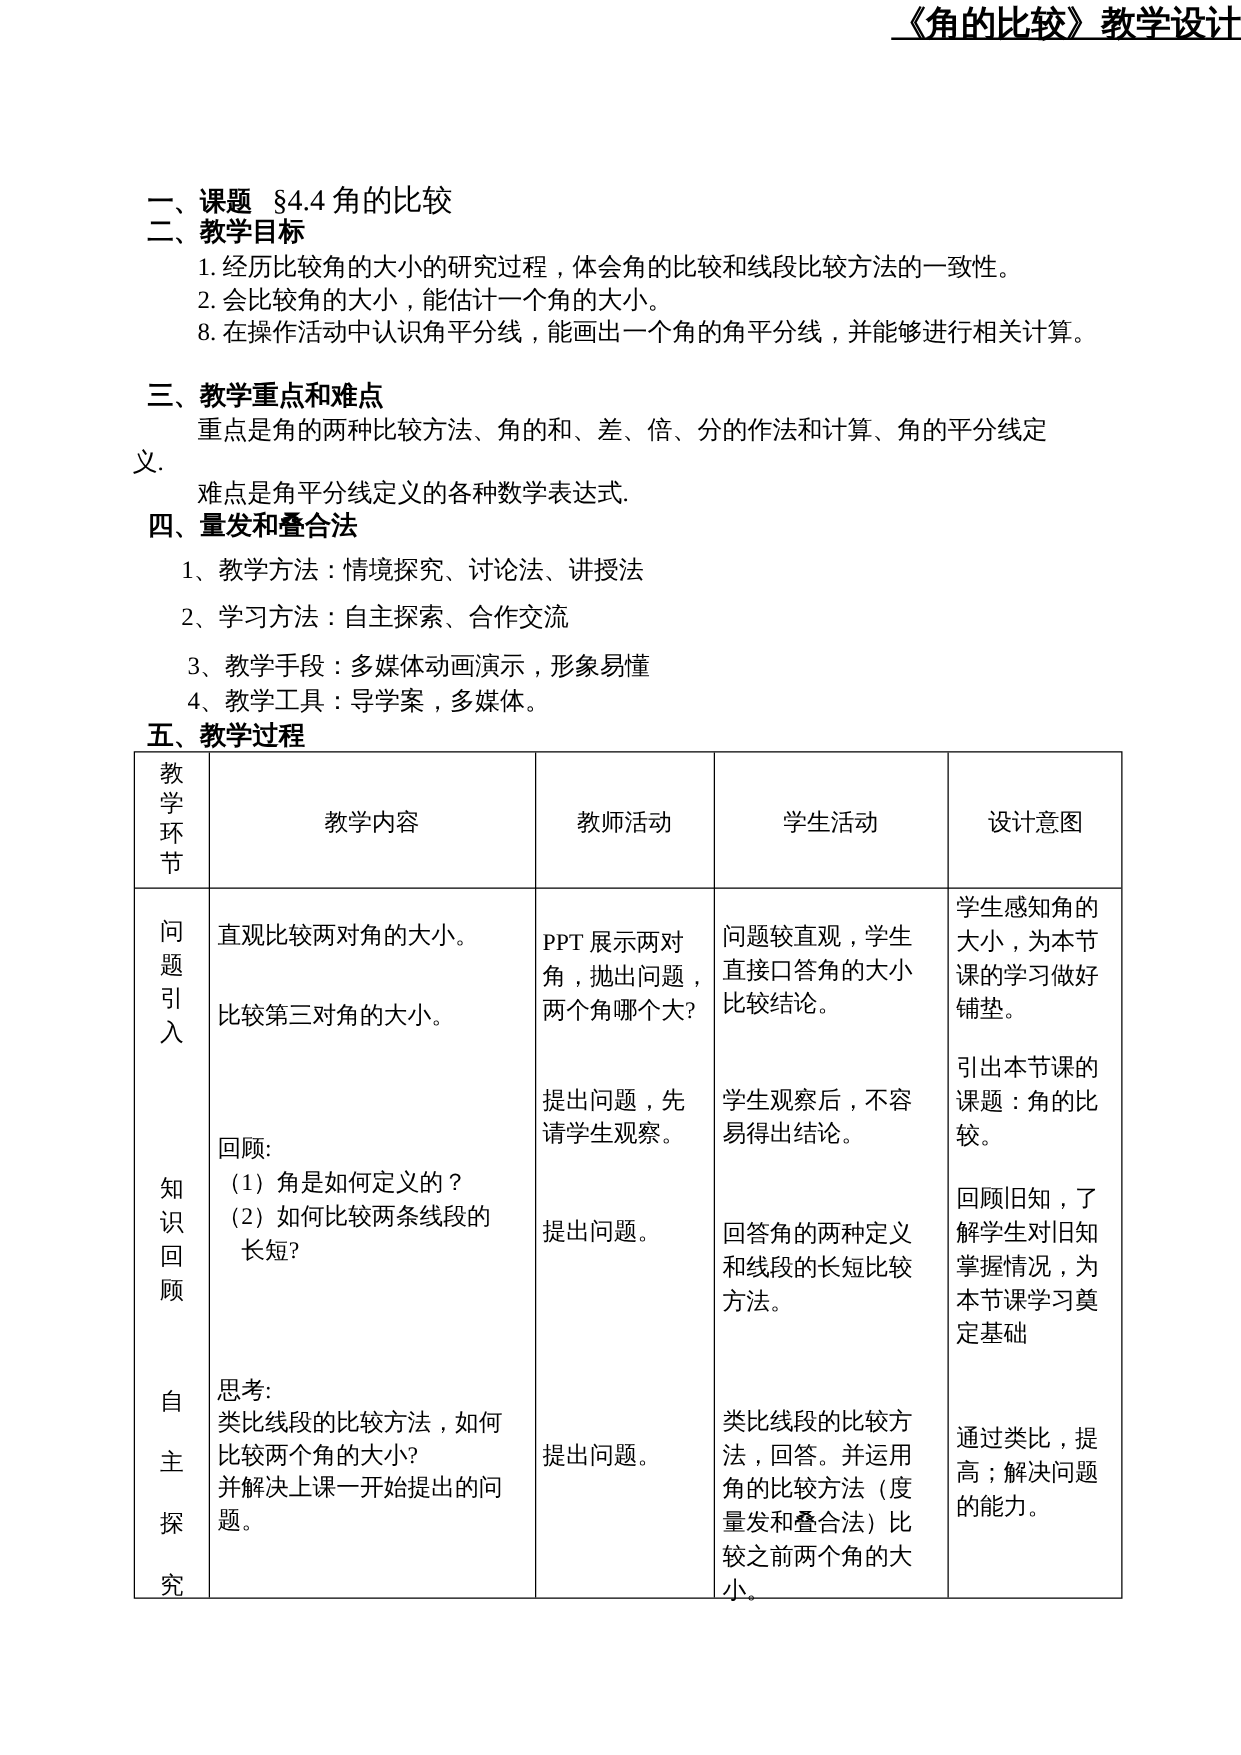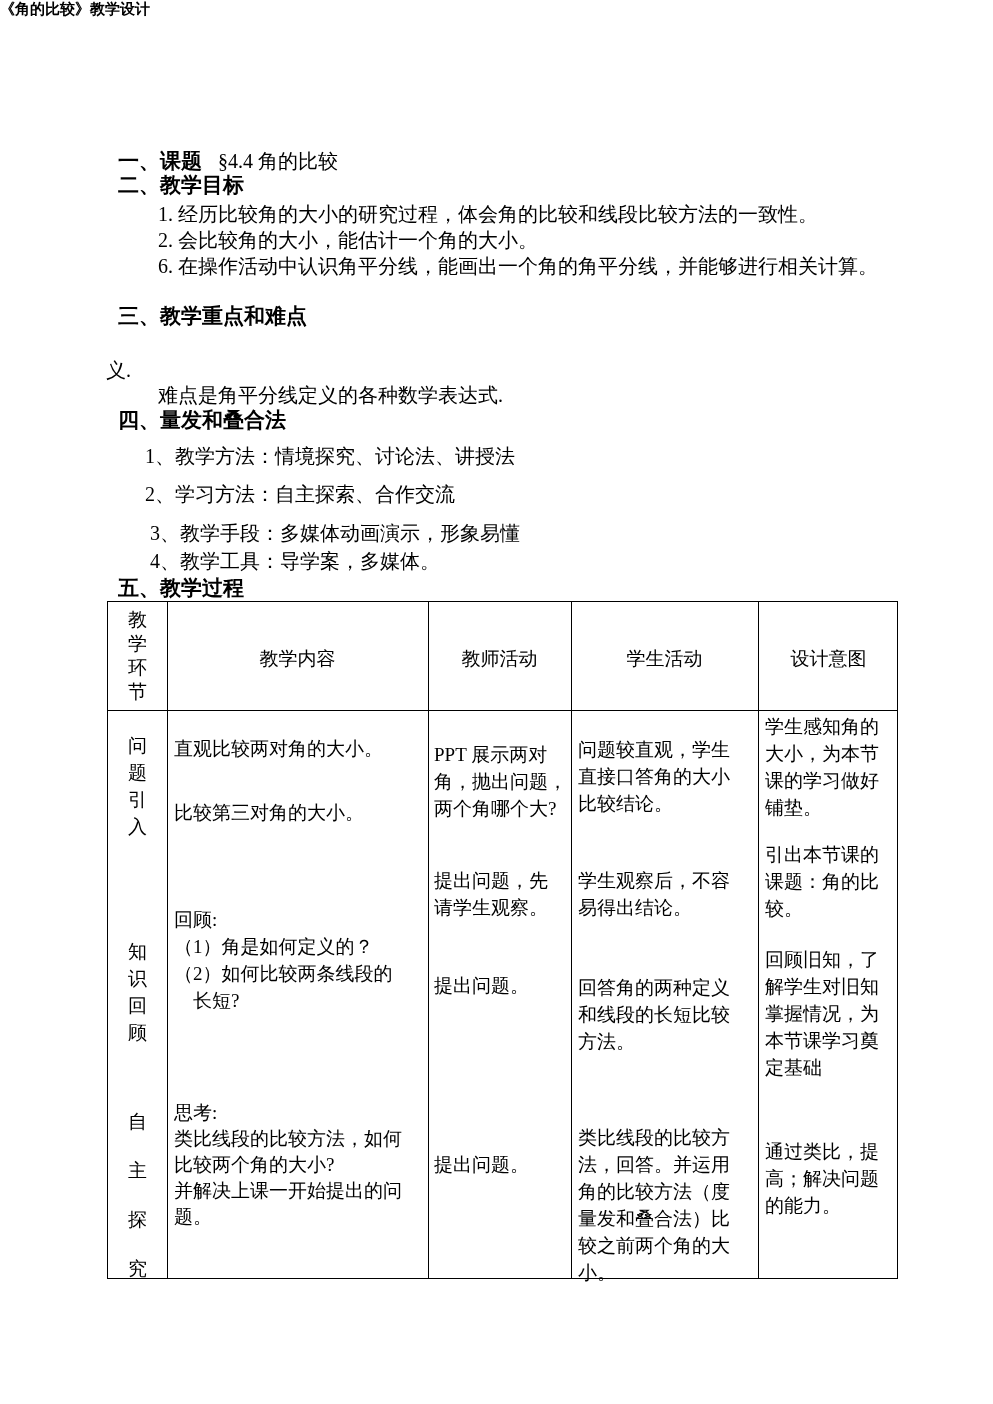--- a/index.html
+++ b/index.html
@@ -16,25 +16,26 @@
   .line {
     position: absolute;
     font-size: 20px;
     line-height: 26px;
     white-space: pre;
   }
   .heading { font-weight: bold; font-size: 21px; }
   .doc-title {
     position: absolute;
     left: 0; top: 116; width: 993px;
-    text-align: left;
+    text-align: right;
     font-weight: bold;
-    font-size: 15px;
+    font-size: 28px;
+    text-decoration: underline;
   }
-  .topic-value { font-weight: normal; font-size: 20px; margin-left: 16px; }
+  .topic-value { font-weight: normal; font-size: 24px; margin-left: 16px; }
   
   .ptable {
     position: absolute;
     left: 107px; top: 601px;
     width: 791px; height: 678px;
     border: 1px solid #000;
     box-sizing: border-box;
     font-size: 19px;
   }
   .vline { position: absolute; top: 0; width: 1px; height: 100%; background: #000; }
@@ -52,23 +53,24 @@
 
 <div class="page">
 
   <div class="doc-title">《角的比较》教学设计</div>
 
   <div class="line" style="left:118px; top:148px;"><span class="heading">一、课题</span><span class="topic-value">§4.4 角的比较</span></div>
 
   <div class="line heading" style="left:118px; top:172px;">二、教学目标</div>
   <div class="line" style="left:158px; top:201px;">1. 经历比较角的大小的研究过程，体会角的比较和线段比较方法的一致性。</div>
   <div class="line" style="left:158px; top:227px;">2. 会比较角的大小，能估计一个角的大小。</div>
-  <div class="line" style="left:158px; top:253px;">6. 在操作活动中认识角平分线，能画出一个角的角平分线，并能够进行相关计算。</div>
+  <div class="line" style="left:158px; top:253px;">8. 在操作活动中认识角平分线，能画出一个角的角平分线，并能够进行相关计算。</div>
 
   <div class="line heading" style="left:118px; top:303px;">三、教学重点和难点</div>
+  <div class="line" style="left:158px; top:331px;">重点是角的两种比较方法、角的和、差、倍、分的作法和计算、角的平分线定</div>
   <div class="line" style="left:106px; top:357px;">义.</div>
   <div class="line" style="left:158px; top:382px;">难点是角平分线定义的各种数学表达式.</div>
 
   <div class="line heading" style="left:118px; top:407px;">四、量发和叠合法</div>
   <div class="line" style="left:145px; top:443px;">1、教学方法：情境探究、讨论法、讲授法</div>
   <div class="line" style="left:145px; top:481px;">2、学习方法：自主探索、合作交流</div>
   <div class="line" style="left:150px; top:520px;">3、教学手段：多媒体动画演示，形象易懂</div>
   <div class="line" style="left:150px; top:548px;">4、教学工具：导学案，多媒体。</div>
 
   <div class="line heading" style="left:118px; top:575px;">五、教学过程</div>

